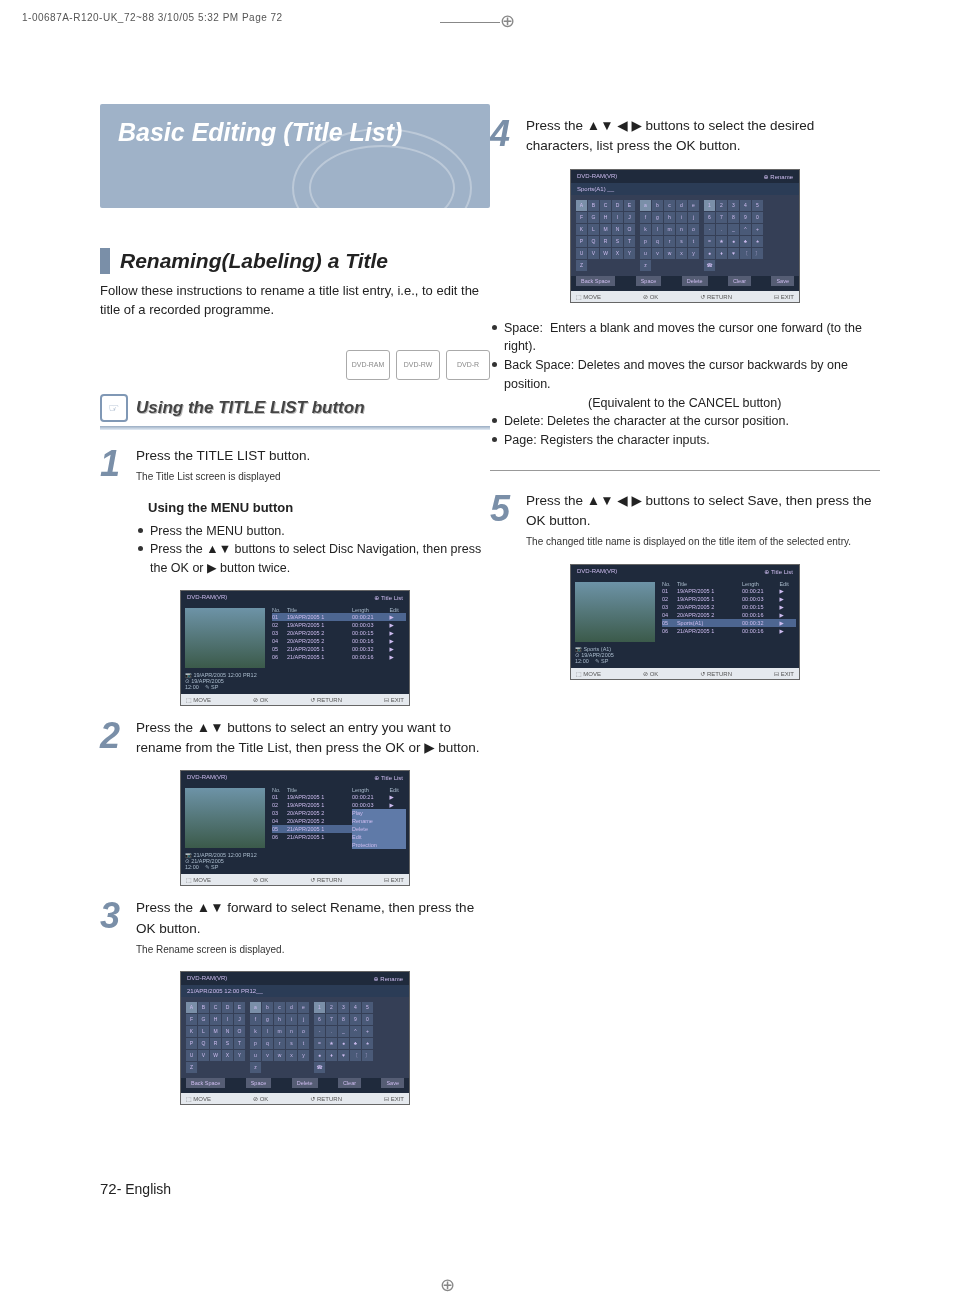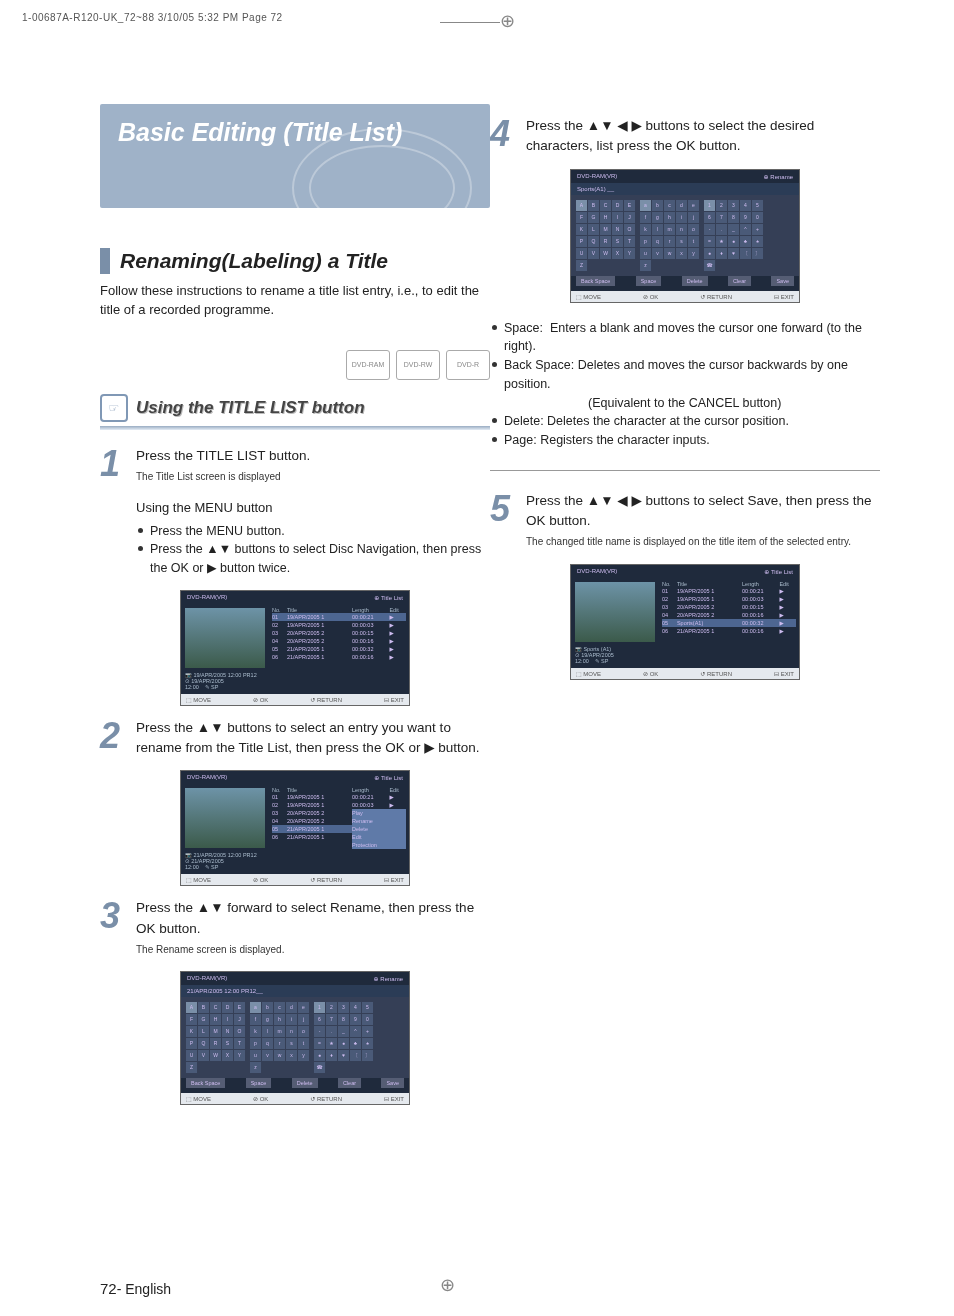--- a/index.html
+++ b/index.html
@@ -28,21 +28,21 @@
   
   .subhead{display:flex;align-items:center;gap:8px;margin-bottom:4px}
   .subicon{width:28px;height:28px;border:2px solid #8098b5;border-radius:4px;display:flex;align-items:center;justify-content:center;color:#8098b5}
   .subtitle{font-size:17px;font-style:italic;font-weight:700;color:#444;text-shadow:1px 1px 0 #bbb}
   .underbar{height:4px;background:linear-gradient(#99acc2,#e4ecf5);margin-bottom:16px}
   
   .step{display:flex;gap:10px;margin:12px 0}
   .bignum{font-size:36px;font-weight:700;font-style:italic;color:#7a8fa8;line-height:1;min-width:26px}
   .steptext{font-size:13.5px;line-height:1.5}
   .minor{font-size:10px;color:#333}
-  .sub h4{font-size:13px;font-weight:400;margin:12px 0 4px}
+  .sub h4{font-size:13px;font-weight:700;margin:12px 12px 4px}
   ul.b{list-style:none;margin-left:0}
   ul.b li{font-size:12.5px;line-height:1.5;position:relative;padding-left:14px}
   ul.b li::before{content:'';width:5px;height:5px;background:#333;border-radius:50%;position:absolute;left:2px;top:6px}
   .indent{padding-left:84px;display:block}
   hr.sep{border:0;border-top:1.5px solid #999;margin:20px 0}
   b{font-weight:400}
   
   .osd{width:230px;border:1px solid #666;background:#1f2a3c;margin:10px auto 0;font-size:6px;color:#cbe}
   .osd .tbar{display:flex;justify-content:space-between;padding:3px 6px;background:#1f2a3c;color:#cbe}
   .osd .entryline{background:#2b3c56;padding:3px 6px;color:#cbe;font-size:6px}
@@ -56,21 +56,21 @@
   .osd .popup td.pp{background:#5f7aa8}
   .osd .meta{font-size:5.5px;padding:0 4px 4px;color:#abc}
   .osd .footer{background:#e5e9ee;color:#555;font-size:6px;padding:2px 5px;display:flex;gap:12px;justify-content:space-between}
   .osd .kbgrid{display:flex;gap:5px;padding:5px;background:#353f56}
   .kbcol{display:grid;grid-template-columns:repeat(5,11px);gap:1px}
   .kbcol3{grid-template-columns:repeat(5,11px)}
   .kbcol span{background:#4a5a78;width:11px;height:11px;line-height:11px;text-align:center;font-size:5px;color:#cbe}
   .kbcol span.sel{background:#7a8fa8}
   .kbbtns{display:flex;gap:5px;padding:0 5px 5px;justify-content:space-between}
   .kbbtns span{background:#555d74;font-size:5.5px;padding:2px 5px;color:#cbe}
-  .pgfoot{position:absolute;left:100px;top:1280px;font-size:14px}
+  .pgfoot{position:absolute;left:100px;top:1180px;font-size:14px}
   .pgfoot b{font-size:15px}
 </style>
 </head>
 <body>
 
 <div class="sheet">
   <div class="sluginfo">1-00687A-R120-UK_72~88   3/10/05   5:32 PM   Page 72</div>
   <div class="cropmark"><span class="hline"></span>⊕<span class="hline" style="width:0"></span></div>
   <div class="cropmark2">⊕</div>
 

